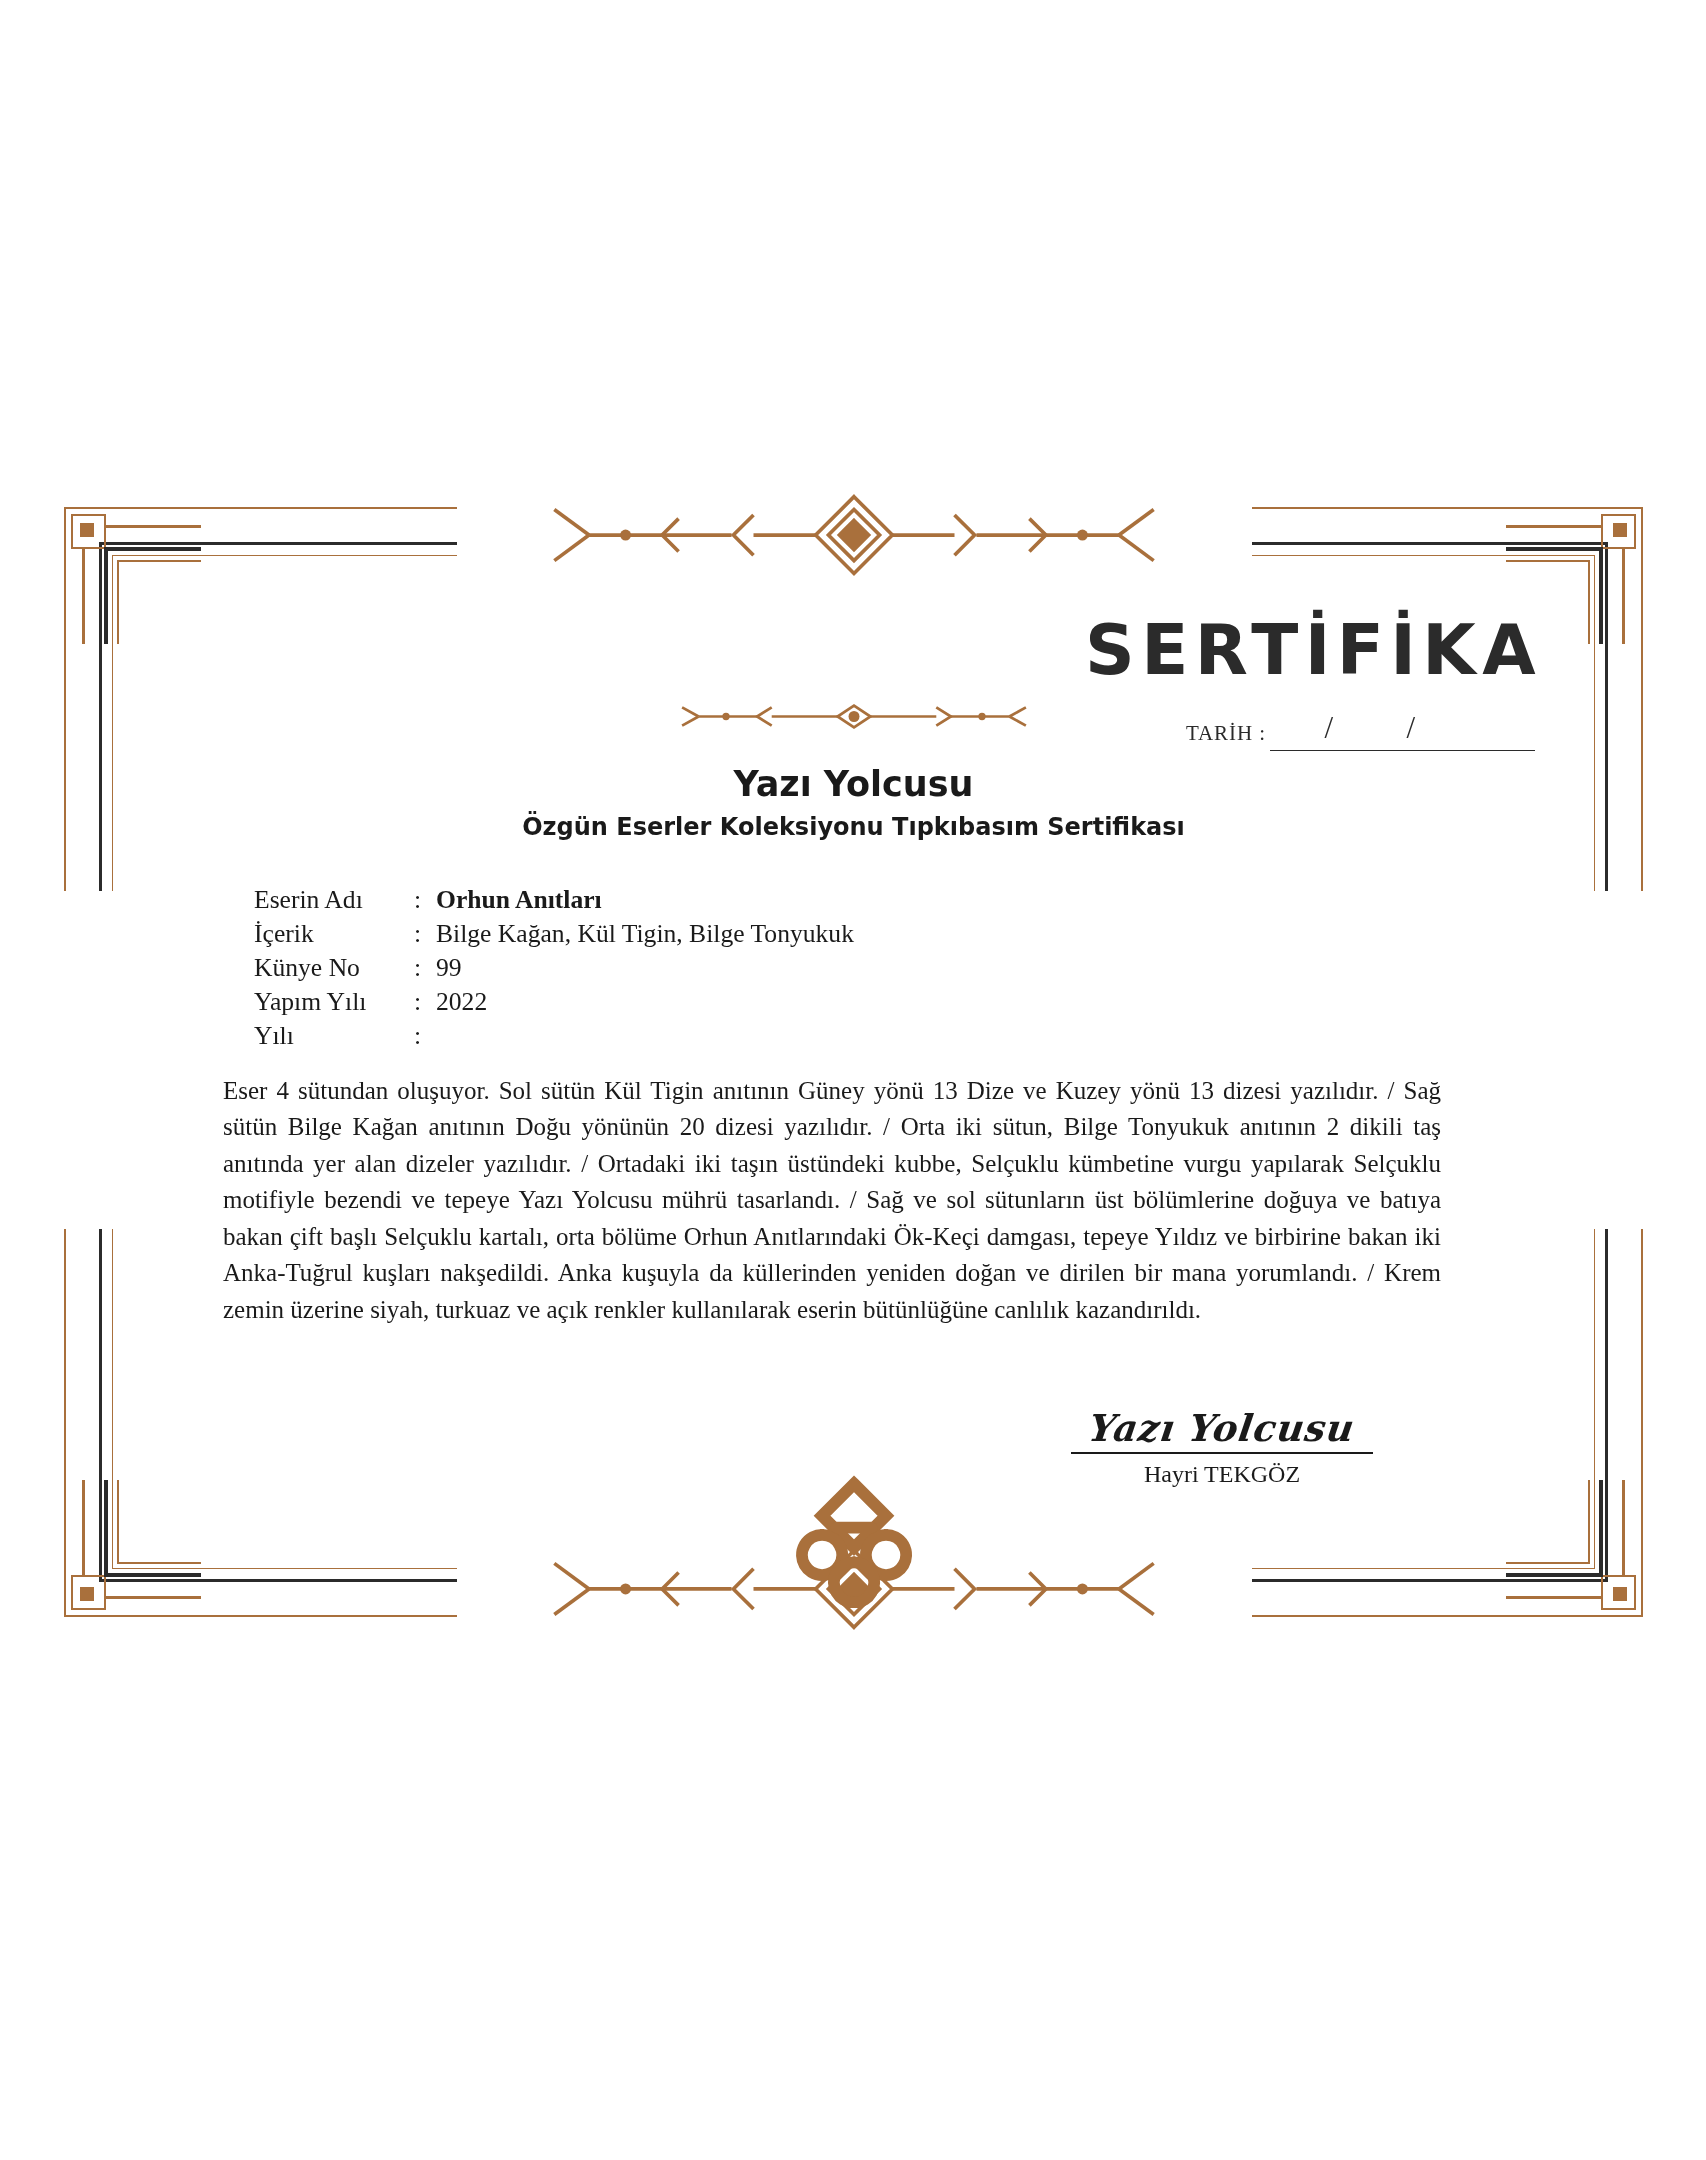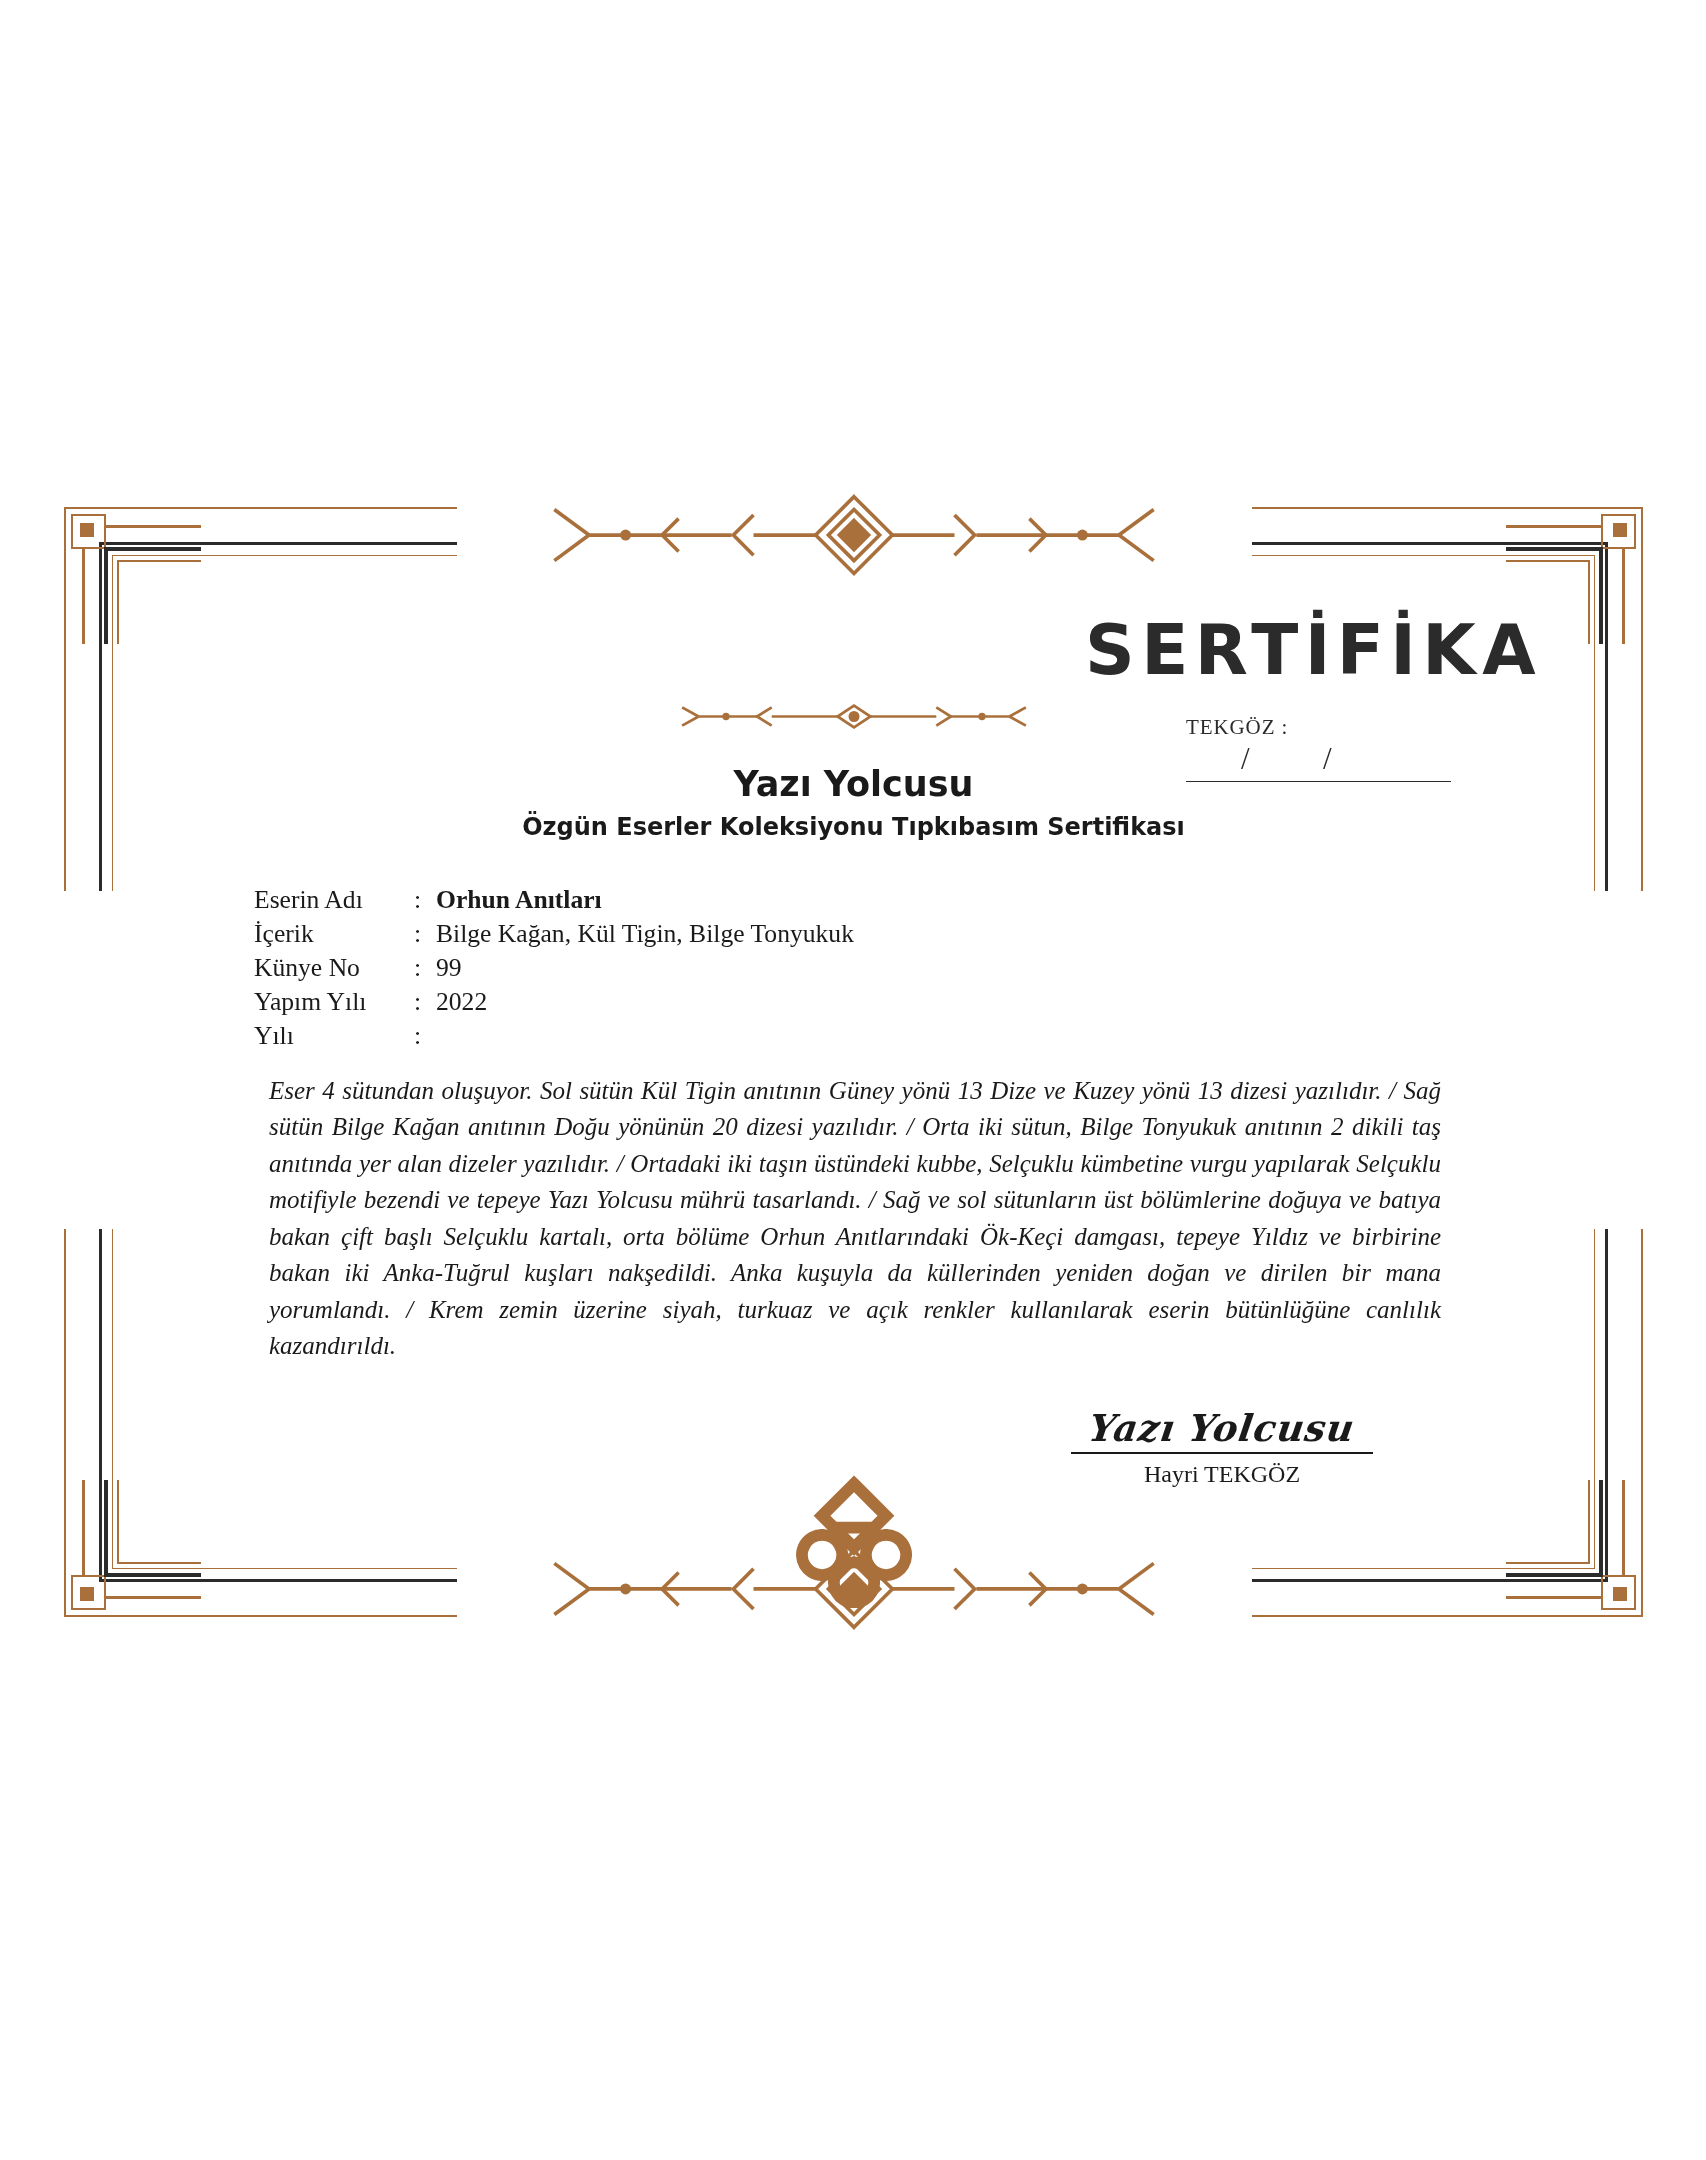--- a/index.html
+++ b/index.html
@@ -222,25 +222,24 @@
   }
   .meta-colon {
     width: 22px;
   }
   .meta-value { white-space: nowrap; }
   .meta-value.bold { font-weight: bold; }
 
   
   .description {
     margin-top: 20px;
-    margin-left: 104px;
+    margin-left: 58px;
     margin-right: 101px;
     font-size: 25px;
     line-height: 1.46;
-    font-style: italic;
     text-align: justify;
     color: #1a1a1a;
   }
 
   
   .signature-area {
     position: absolute;
     right: 119px;
     bottom: 42px;
     width: 402px;
@@ -421,21 +420,21 @@
           <g fill="#a9703c">
             <circle cx="210" cy="18" r="6"></circle>
             <circle cx="70" cy="18" r="4"></circle>
             <circle cx="350" cy="18" r="4"></circle>
           </g>
         </svg>
       </div>
     </div>
 
     <div class="date-box">
-      <span class="date-label">TEKGÖZ :</span>
+      <span class="date-label">TARİH :</span>
       <span class="date-lines">
         <span class="slash slash-1">/</span>
         <span class="slash slash-2">/</span>
       </span>
     </div>
 
     <div class="subtitle-1">Yazı Yolcusu</div>
     <div class="subtitle-2">Özgün Eserler Koleksiyonu Tıpkıbasım Sertifikası</div>
 
     <div class="meta">

